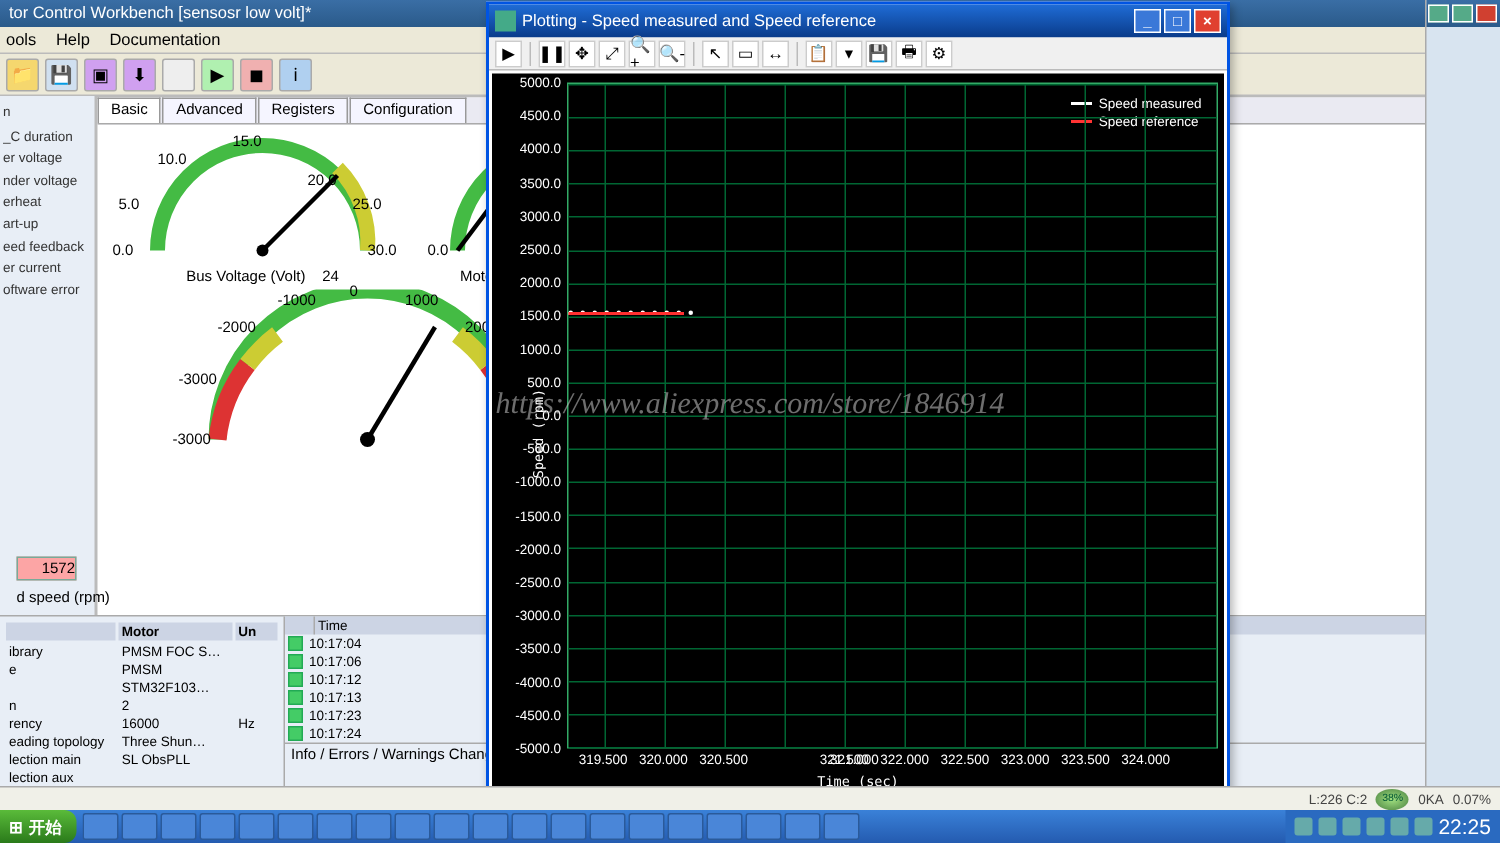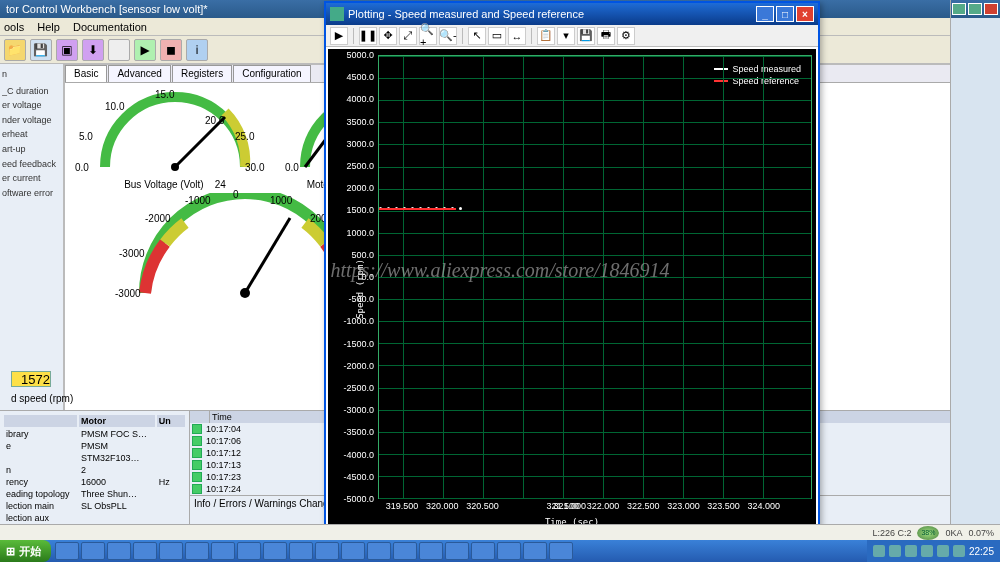--- a/index.html
+++ b/index.html
@@ -26,21 +26,21 @@
 .wb-main { flex: 1; background: #fff; border: 1px solid #bbb; position: relative; }
 .tabs { display: flex; background: #eaeaf2; height: 18px; border-bottom: 1px solid #aaa; font-size: 10px; }
 .tab { padding: 2px 8px; border: 1px solid #999; border-bottom: none; background: #f5f5ff; margin-right: 1px; }
 .tab.active { background: #fff; }
 
 .gauges { position: relative; height: 280px; }
 .gauge-area { position: absolute; text-align: center; font-size: 10px; color: #000; }
 .gauge-area svg { display: block; margin: 0 auto; }
 
 .speed-row { display: flex; align-items: center; gap: 6px; padding: 6px; font-size: 10px; }
-.speed-row input { width: 40px; height: 16px; font-size: 13px; text-align: right; border: 1px solid #7a9; background: #fde047; }
+.speed-row input { width: 40px; height: 16px; font-size: 10px; text-align: right; border: 1px solid #7a9; background: #fca5a5; }
 
 .motor-panel { border-top: 1px solid #aaa; background: #e8eef6; height: 130px; display: flex; }
 .motor-left { width: 190px; border-right: 1px solid #aaa; font-size: 9px; padding: 2px; }
 .motor-left table { width: 100%; }
 .motor-left th { background: #ccd4e4; text-align: left; padding: 1px 2px; }
 .motor-left td { padding: 0 2px; }
 .motor-right { flex: 1; font-size: 9px; }
 .motor-right .thead { display: flex; background: #ccd4e4; }
 .motor-right .thead div { flex: 1; padding: 1px 2px; border-right: 1px solid #aaa; }
 .motor-right .trow { display: flex; align-items: center; padding: 1px 2px; }
@@ -88,21 +88,21 @@
 
 
 .status-bar { position: absolute; left: 0; bottom: 22px; right: 0; height: 16px; background: #f0f0e8; border-top: 1px solid #aaa; font-size: 9px; padding: 1px 6px; display: flex; justify-content: flex-end; gap: 6px; align-items: center; color: #444; }
 .status-bar .badge { width: 22px; height: 14px; background: radial-gradient(#a0e080,#4a8040); border-radius: 50%; font-size: 7px; display: flex; align-items: center; justify-content: center; color: #053; }
 
 
 .taskbar { position: absolute; left: 0; bottom: 0; right: 0; height: 22px; background: linear-gradient(#3a81d8,#245bb0); display: flex; align-items: center; }
 .start { height: 22px; background: linear-gradient(#5abb3a,#2a7a1a); color: #fff; font-weight: bold; padding: 0 10px 0 6px; display: flex; align-items: center; font-size: 11px; border-radius: 0 8px 8px 0; }
 .task-items { display: flex; gap: 2px; margin-left: 4px; flex: 1; overflow: hidden; }
 .task-items .ti { width: 24px; height: 18px; background: #4a86d8; border: 1px solid #2a5a9a; border-radius: 2px; }
-.tray { background: #2a6ac0; height: 22px; display: flex; align-items: center; padding: 0 6px; gap: 4px; color: #fff; font-size: 10px; }
+.tray { background: #2a6ac0; height: 22px; display: flex; align-items: center; padding: 0 6px; gap: 4px; color: #fff; font-size: 14px; }
 .tray .ic { width: 12px; height: 12px; background: #6aa; border-radius: 2px; }
 </style>
 </head>
 <body>
 
 <div class="workbench">
   <div class="wb-title">tor Control Workbench [sensosr low volt]*</div>
   <div class="wb-menu">
     <span>ools</span>
     <span>Help</span>

